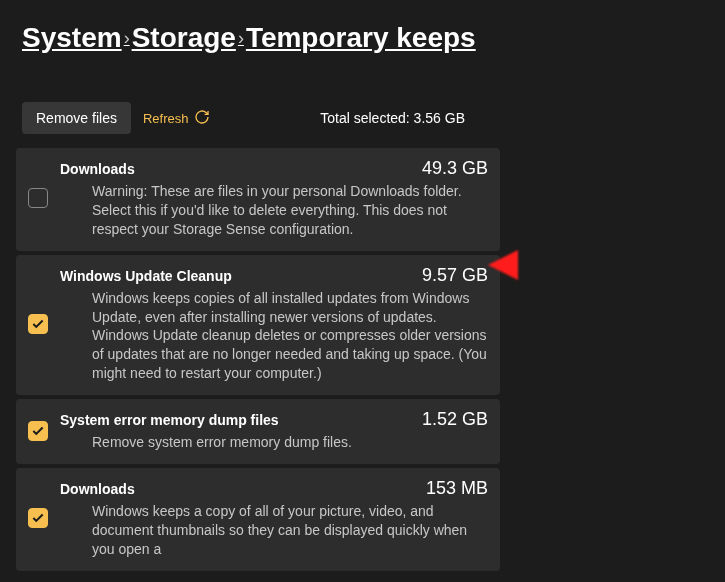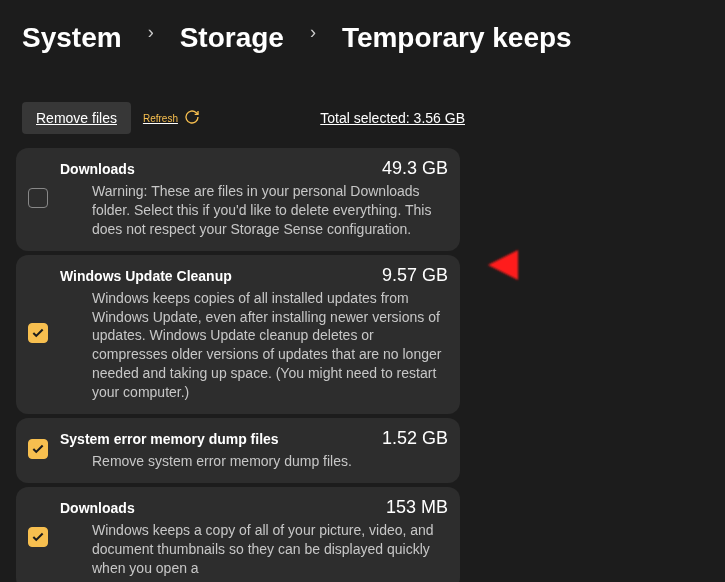--- a/index.html
+++ b/index.html
@@ -10,25 +10,26 @@
     body {
       font-family: 'Segoe UI', Tahoma, sans-serif;
       background: #1c1c1c;
       color: #ffffff;
       width: 725px;
       height: 582px;
       overflow: hidden;
     }
     .breadcrumb {
       display: flex;
-      align-items: flex-start;
-      gap: 26px;
+      align-items: center;
+      gap: 2px;
       padding: 22px 22px 18px 22px;
       font-size: 28px;
       font-weight: 600;
+      text-decoration: underline;
     }
     .breadcrumb-item {
       color: #ffffff;
     }
     .breadcrumb-chevron {
       font-size: 18px;
       color: #cccccc;
       font-weight: normal;
     }
     .description {
@@ -36,37 +37,36 @@
       font-size: 14px;
       color: #dedede;
       line-height: 1.4;
       max-width: 500px;
     }
     .actions-row {
       display: flex;
       align-items: center;
       padding: 30px 22px 14px 22px;
       gap: 12px;
-      text-decoration: underline;
     }
     .remove-btn {
       background: #373737;
       border: none;
       color: #ffffff;
       padding: 8px 14px;
       font-size: 14px;
       border-radius: 4px;
       cursor: pointer;
     }
     .refresh-link {
       display: flex;
       align-items: center;
       gap: 6px;
       color: #F7BF4F;
-      font-size: 10px;
+      font-size: 13px;
       cursor: pointer;
     }
     .refresh-icon svg {
       width: 16px;
       height: 16px;
     }
     .total-selected {
       margin-left: auto;
       font-size: 14px;
       color: #ffffff;
@@ -75,27 +75,27 @@
     .last-scanned {
       padding: 10px 22px 10px 22px;
       font-size: 14px;
       color: #dedede;
     }
     .items-list {
       padding: 0 16px;
     }
     .item-card {
       background: #2d2d2d;
-      border-radius: 12px;
+      border-radius: 4px;
       margin-bottom: 4px;
       padding: 10px 12px 12px 12px;
       display: flex;
       align-items: center;
       gap: 12px;
-      width: 444px;
+      width: 484px;
     }
     .checkbox {
       width: 20px;
       height: 20px;
       min-width: 20px;
       border-radius: 4px;
       border: 1.5px solid #888888;
       background: transparent;
       display: flex;
       align-items: center;

